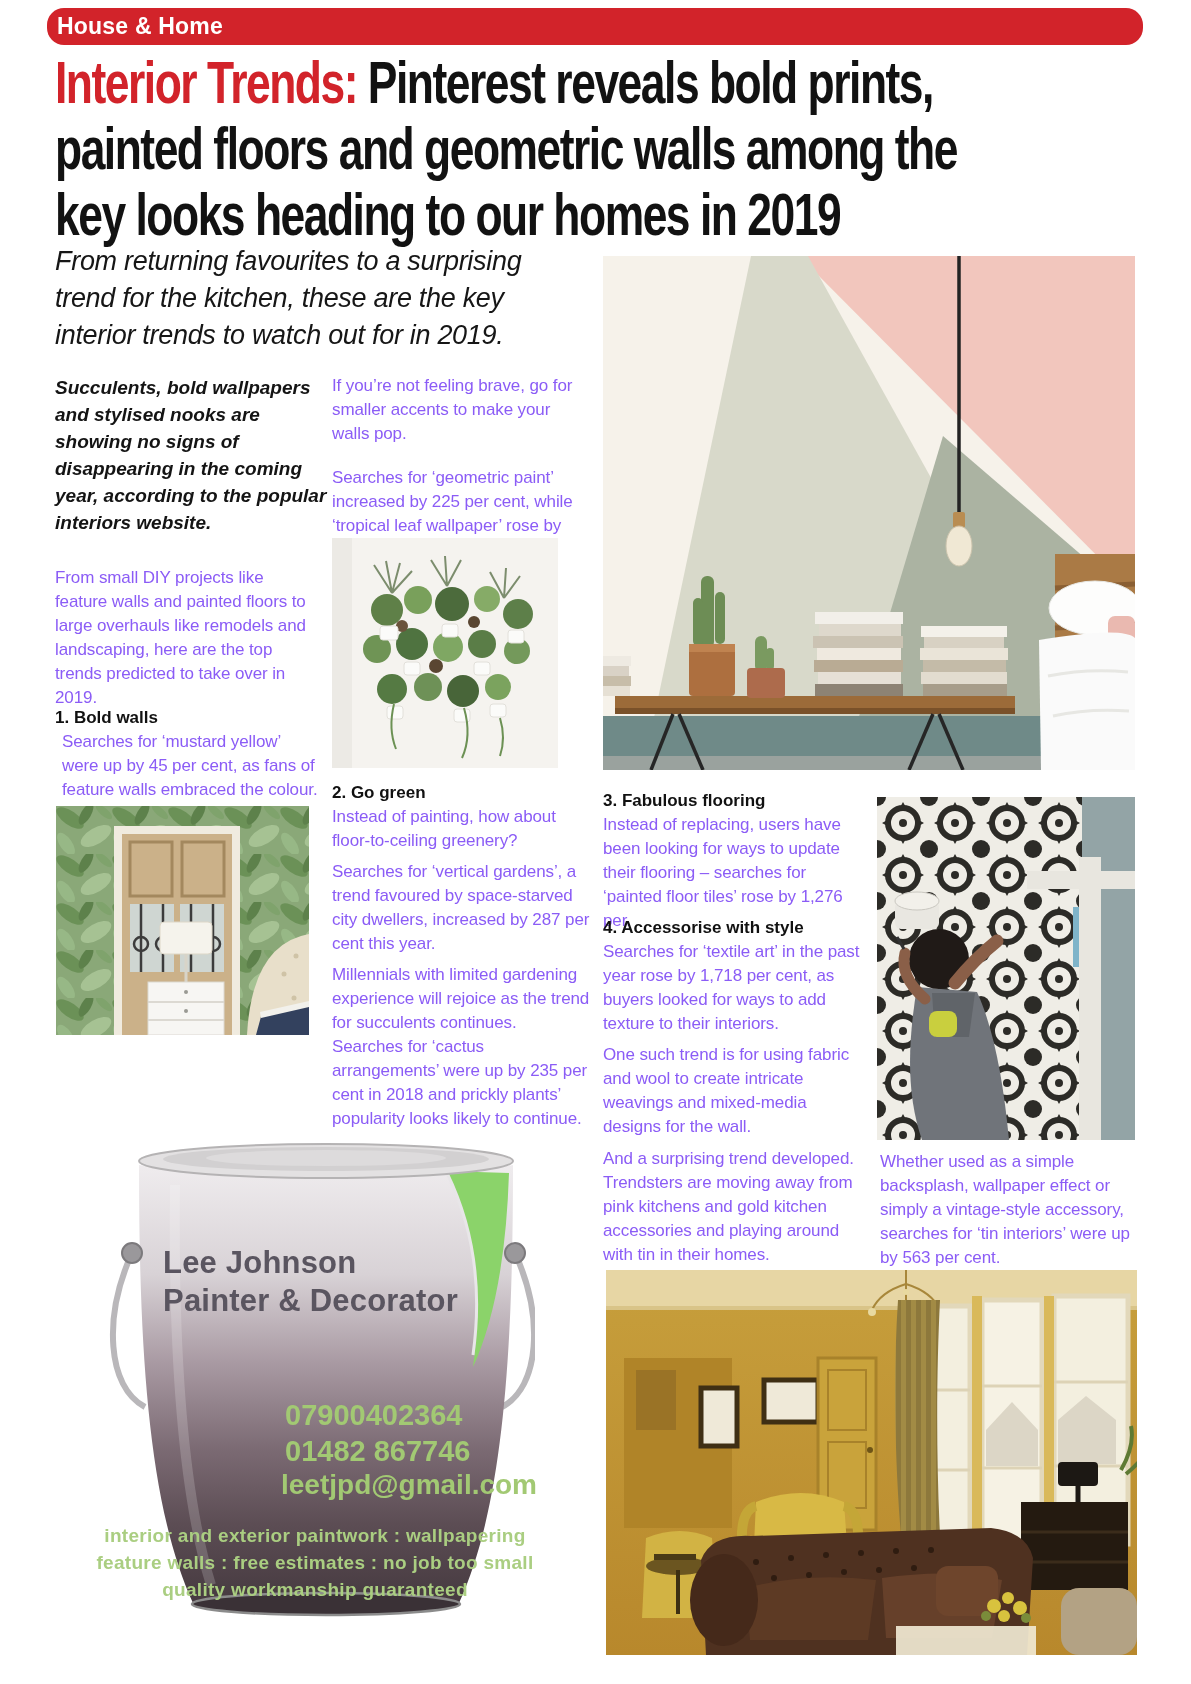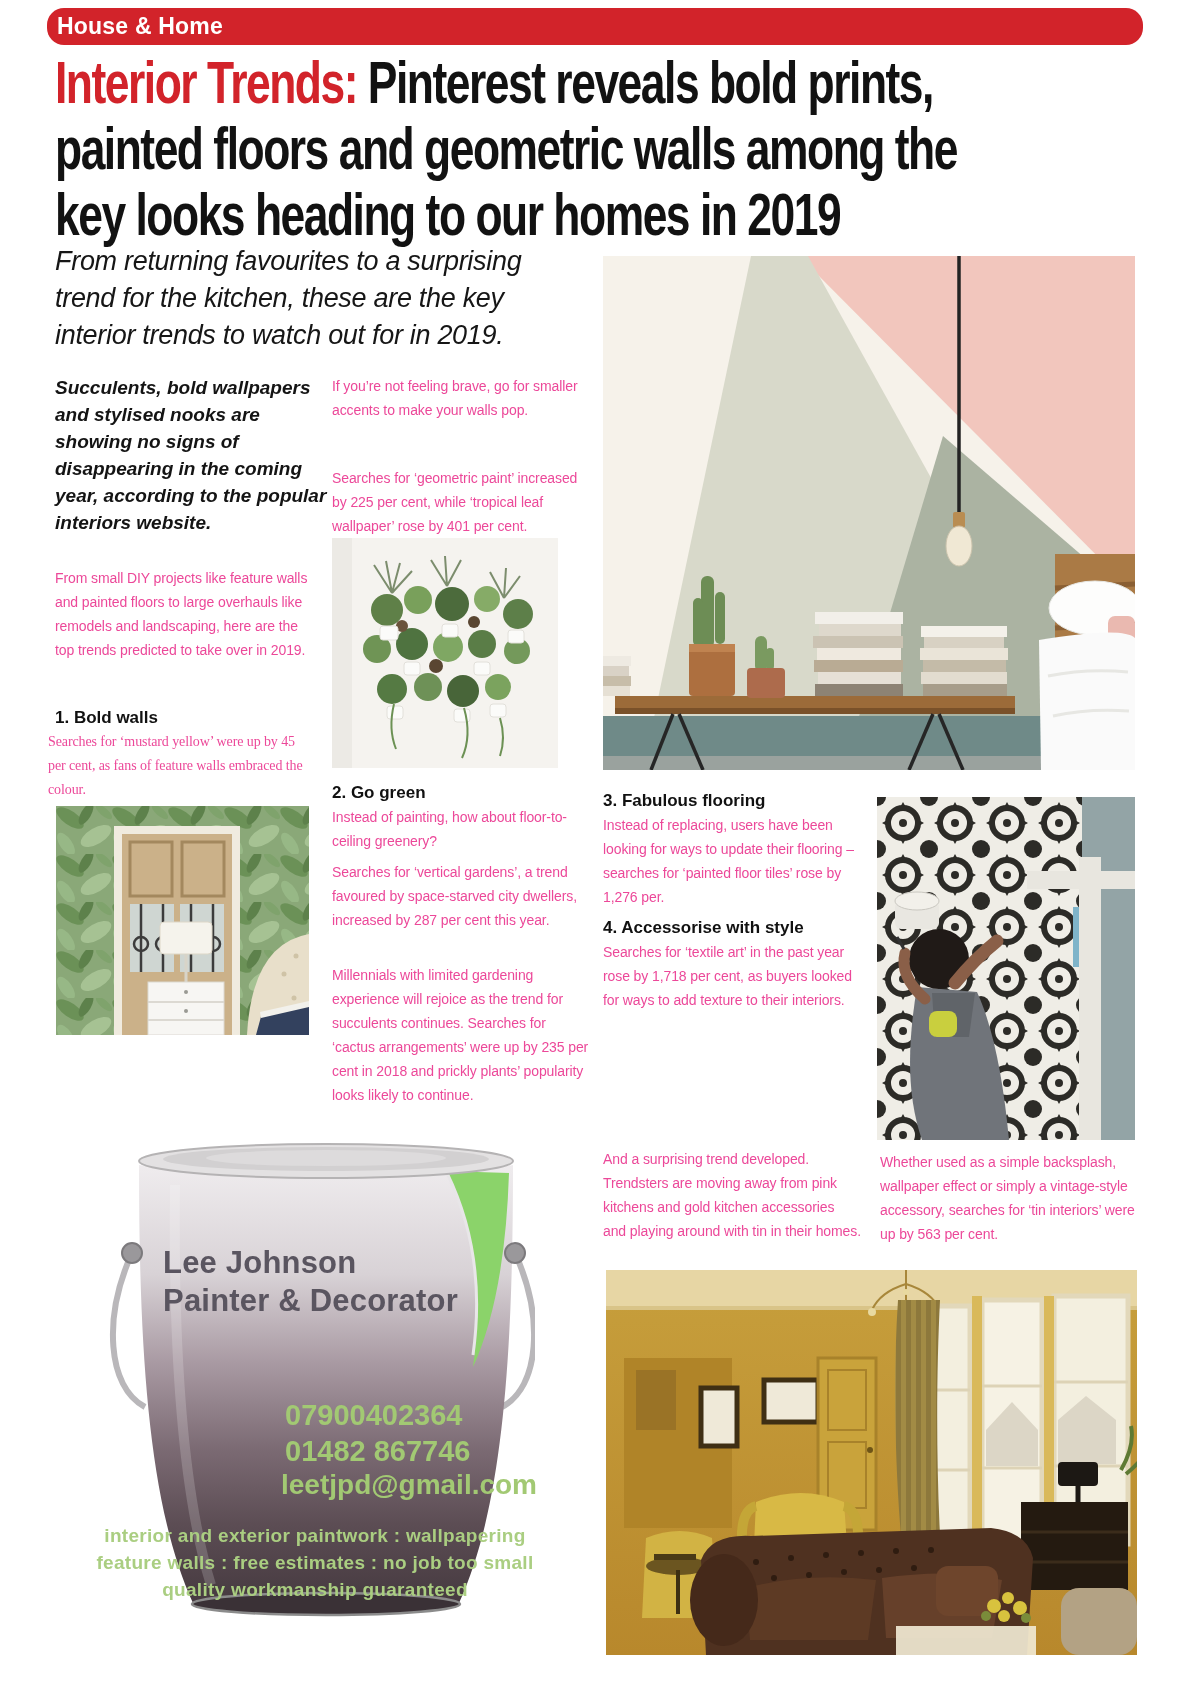--- a/index.html
+++ b/index.html
@@ -10,21 +10,21 @@
   .redbar{left:47px;top:8px;width:1096px;height:37px;background:#d2232a;border-radius:17px;}
   .redbar .lbl{color:#ffffff;font-size:23px;font-weight:700;line-height:37px;padding-left:10px;letter-spacing:.2px;}
   
   .headline{left:55px;top:50px;width:1480px;transform:scaleX(.74);transform-origin:0 0;
             font-weight:700;font-size:60px;letter-spacing:-2px;color:#121212;}
   .hl-line{height:66px;line-height:66px;white-space:nowrap;}
   .hl-red{color:#d2232a;}
   
   .standfirst{left:55px;top:243px;width:526px;font-style:italic;font-size:27px;line-height:37px;color:#161616;letter-spacing:-.3px;}
   
-  .btxt{font-size:14px;line-height:24px;letter-spacing:-.1px;color:#ec4899;}
+  .btxt{font-size:17px;line-height:24px;letter-spacing:-.1px;color:#8b5cf6;}
   .bh{font-size:17px;line-height:24px;font-weight:700;color:#111;}
   .intro{font-size:19px;line-height:27px;font-weight:700;font-style:italic;color:#141414;}
   .photo{display:block;}
   
   .ad-name{left:68px;top:190px;font-size:31px;font-weight:700;color:#5a5560;letter-spacing:.2px;}
   .ad-role{left:68px;top:228px;font-size:31px;font-weight:700;color:#5a5560;letter-spacing:.2px;}
   .ad-green{color:#a2c973;font-weight:700;}
   .ad-phone1{left:190px;top:344px;font-size:29px;}
   .ad-phone2{left:190px;top:380px;font-size:29px;}
   .ad-email{left:186px;top:414px;font-size:28px;}
@@ -50,21 +50,21 @@
     <div class="hl-line"><span class="hl-red">Interior Trends:</span><span> Pinterest reveals bold prints,</span></div>
     <div class="hl-line">painted floors and geometric walls among the</div>
     <div class="hl-line">key looks heading to our homes in 2019</div>
   </div>
 
   <div class="abs standfirst">From returning favourites to a surprising trend for the kitchen, these are the key interior trends to watch out for in 2019.</div>
 
   <div class="abs intro" style="left:55px;top:374px;width:272px;">Succulents, bold wallpapers and stylised nooks are showing no signs of disappearing in the coming year, according to the popular interiors website.</div>
   <div class="abs btxt" style="left:55px;top:566px;width:258px;">From small DIY projects like feature walls and painted floors to large overhauls like remodels and landscaping, here are the top trends predicted to take over in 2019.</div>
   <div class="abs bh" style="left:55px;top:706px;width:258px;">1. Bold walls</div>
-  <div class="abs btxt" style="left:48px;top:730px;width:258px;font-family:Liberation Serif, serif;">Searches for ‘mustard yellow’ were up by 45 per cent, as fans of feature walls embraced the colour.</div>
+  <div class="abs btxt" style="left:62px;top:730px;width:258px;">Searches for ‘mustard yellow’ were up by 45 per cent, as fans of feature walls embraced the colour.</div>
 
   <svg class="abs photo" style="left:56px;top:806px;" width="253" height="229" viewBox="0 0 253 229">
     <defs>
       <pattern id="lv" width="56" height="48" patternUnits="userSpaceOnUse">
         <rect width="56" height="48" fill="#8aa878"></rect>
         <ellipse cx="14" cy="12" rx="16" ry="7" transform="rotate(35 14 12)" fill="#6b9157"></ellipse>
         <ellipse cx="40" cy="30" rx="17" ry="8" transform="rotate(-30 40 30)" fill="#a6c293"></ellipse>
         <ellipse cx="30" cy="8" rx="12" ry="5" transform="rotate(-60 30 8)" fill="#5d814b"></ellipse>
         <ellipse cx="10" cy="38" rx="13" ry="6" transform="rotate(55 10 38)" fill="#97b886"></ellipse>
         <ellipse cx="48" cy="6" rx="10" ry="4" transform="rotate(40 48 6)" fill="#7fa36c"></ellipse>
@@ -153,20 +153,21 @@
 
   <div class="abs bh" style="left:332px;top:781px;width:258px;">2. Go green</div>
   <div class="abs btxt" style="left:332px;top:805px;width:258px;">Instead of painting, how about floor-to-ceiling greenery?</div>
   <div class="abs btxt" style="left:332px;top:860px;width:258px;">Searches for ‘vertical gardens’, a trend favoured by space-starved city dwellers, increased by 287 per cent this year.</div>
   <div class="abs btxt" style="left:332px;top:963px;width:258px;">Millennials with limited gardening experience will rejoice as the trend for succulents continues. Searches for ‘cactus arrangements’ were up by 235 per cent in 2018 and prickly plants’ popularity looks likely to continue.</div>
 
   <div class="abs bh" style="left:603px;top:789px;width:258px;">3. Fabulous flooring</div>
   <div class="abs btxt" style="left:603px;top:813px;width:258px;">Instead of replacing, users have been looking for ways to update their flooring – searches for ‘painted floor tiles’ rose by 1,276 per.</div>
   <div class="abs bh" style="left:603px;top:916px;width:258px;">4. Accessorise with style</div>
   <div class="abs btxt" style="left:603px;top:940px;width:258px;">Searches for ‘textile art’ in the past year rose by 1,718 per cent, as buyers looked for ways to add texture to their interiors.</div>
+  <div class="abs btxt" style="left:603px;top:1043px;width:258px;">One such trend is for using fabric and wool to create intricate weavings and mixed-media designs for the wall.</div>
   <div class="abs btxt" style="left:603px;top:1147px;width:258px;">And a surprising trend developed. Trendsters are moving away from pink kitchens and gold kitchen accessories and playing around with tin in their homes.</div>
 
   <div class="abs btxt" style="left:880px;top:1150px;width:258px;">Whether used as a simple backsplash, wallpaper effect or simply a vintage-style accessory, searches for ‘tin interiors’ were up by 563 per cent.</div>
 
   <svg class="abs photo" style="left:603px;top:256px;" width="532" height="514" viewBox="0 0 532 514">
     <rect width="532" height="514" fill="#f6f2ea"></rect>
     <polygon points="196,0 532,0 532,338" fill="#f2c6bd"></polygon>
     <polygon points="148,0 205,0 490,514 40,514" fill="#d8d9ca"></polygon>
     <polygon points="340,180 532,345 532,514 240,514" fill="#abb3a2"></polygon>
     <rect x="0" y="460" width="532" height="54" fill="#6f8a88"></rect>

